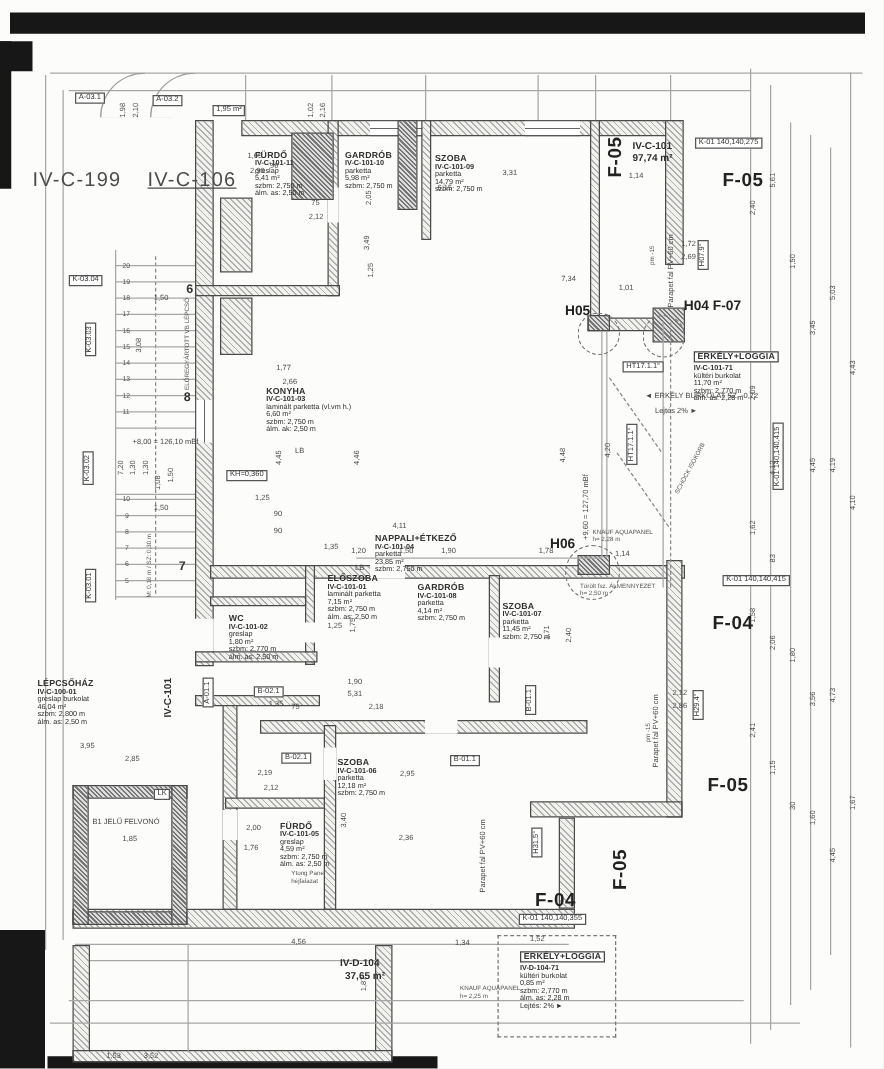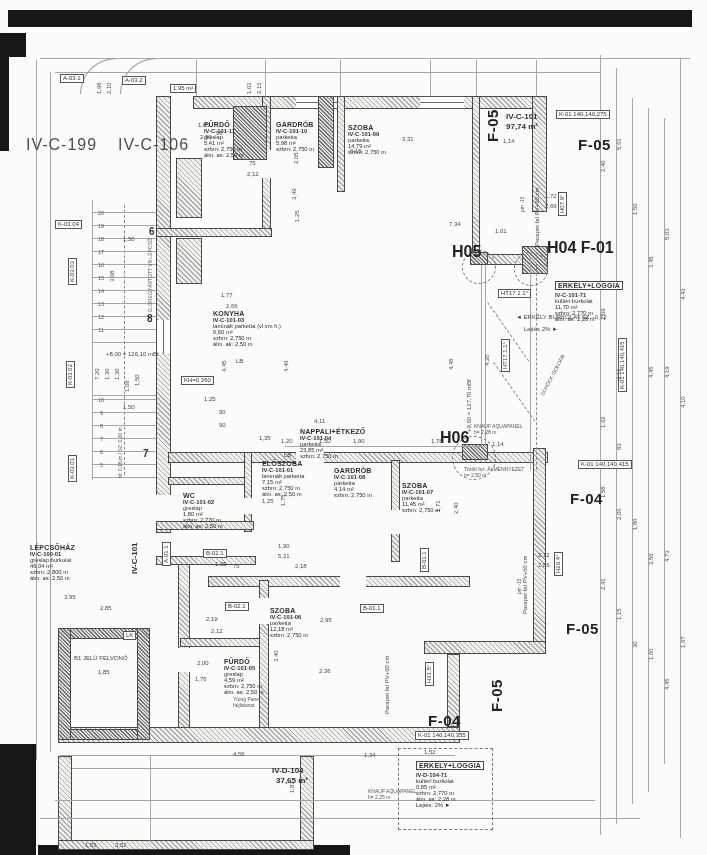--- a/index.html
+++ b/index.html
@@ -21,21 +21,21 @@
   .dr{position:absolute;border:1px dashed #777}
   .circle{border-radius:50%}
   .diag{position:absolute;height:0;border-top:1px dashed #888;transform:rotate(55deg);transform-origin:0 0}
   .arc{position:absolute;border-top:1px solid #9a9a9a;border-left:1px solid #9a9a9a;border-radius:100% 0 0 0}
   .lbl{position:absolute;white-space:nowrap;line-height:1.18;transform-origin:0 0;color:#3a3a3a}
   .dim{font-size:6px;color:#4a4a4a}
   .tiny{font-size:6px;color:#444}
   .t5{font-size:5px;color:#555}
   .box{font-size:6px;border:1px solid #555;background:#fff;padding:0 2px;color:#333}
   .fac1{font-size:15px;font-weight:bold;color:#222;letter-spacing:.5px}
-  .joint{font-size:16px;font-weight:bold;color:#222}
+  .joint{font-size:11px;font-weight:bold;color:#222}
   .nb{font-size:16px;color:#4c4c4c;letter-spacing:1px}
   .grid{font-size:10px;font-weight:bold;color:#333}
   .step{font-size:5.5px;color:#555}
   .area{font-size:8px;font-weight:bold;color:#2e2e2e}
   .room{position:absolute;color:#2f2f2f}
   .rn{font-size:7px;font-weight:bold;letter-spacing:.2px}
   .rn.bx{border:1px solid #444;background:#fff;padding:0 2px;display:inline-block}
   .rc{font-size:5.8px;font-weight:bold}
   .rl{font-size:5.8px}
   .rot{transform:rotate(-90deg)}
@@ -237,29 +237,29 @@
       <div class="rn">FÜRDŐ</div>
       <div class="rc">IV-C-101-05</div>
       <div class="rl">greslap</div>
       <div class="rl">4,59 m²</div>
       <div class="rl">szbm: 2,750 m</div>
       <div class="rl">álm. as: 2,50 m</div>
     </div>
     <div class="room" style="left: 555px; top: 274px;"><div class="rn bx">ERKÉLY+LOGGIA</div><div class="rc">IV-C-101-71</div><div class="rl">kültéri burkolat</div><div class="rl">11,70 m²</div><div class="rl">szbm: 2,770 m</div><div class="rl">álm. as: 2,28 m</div></div>
     <div class="room" style="left: 416px; top: 754px;"><div class="rn bx">ERKÉLY+LOGGIA</div><div class="rc">IV-D-104-71</div><div class="rl">kültéri burkolat</div><div class="rl">0,85 m²</div><div class="rl">szbm: 2,770 m</div><div class="rl">álm. as: 2,28 m</div><div class="rl">Lejtés: 2%  ►</div></div>
     <div class="lbl nb" style="left: 26px; top: 136px;">IV-C-199</div>
-    <div class="lbl nb" style="left: 118px; top: 136px;">IV-C-106</div>
+    <div class="lbl nb" style="left: 118px; top: 136px; text-decoration: underline;">IV-C-106</div>
     <div class="lbl fac1" style="left: 578px; top: 136px;">F-05</div>
     <div class="lbl fac1 rot" style="left: 484px; top: 142px;">F-05</div>
     <div class="lbl fac1" style="left: 570px; top: 490px;">F-04</div>
     <div class="lbl fac1" style="left: 566px; top: 620px;">F-05</div>
     <div class="lbl fac1 rot" style="left: 488px; top: 712px;">F-05</div>
     <div class="lbl fac1" style="left: 428px; top: 712px;">F-04</div>
     <div class="lbl joint" style="left: 452px; top: 243px;">H05</div>
-    <div class="lbl joint" style="left: 547px; top: 239px;">H04  F-01</div>
+    <div class="lbl joint" style="left: 547px; top: 239px;">H04  F-07</div>
     <div class="lbl joint" style="left: 440px; top: 429px;">H06</div>
     <div class="lbl area" style="left: 506px; top: 112px;">IV-C-101</div>
     <div class="lbl area" style="left: 506px; top: 122px;">97,74 m²</div>
     <div class="lbl area" style="left: 272px; top: 766px;">IV-D-104</div>
     <div class="lbl area" style="left: 276px; top: 776px;">37,65 m²</div>
     <div class="lbl area rot" style="left: 130px; top: 574px;">IV-C-101</div>
     <div class="lbl box" style="left: 556px; top: 110px;">K-01 140,140,275</div>
     <div class="lbl box" style="left: 578px; top: 460px;">K-01 140,140,415</div>
     <div class="lbl box rot" style="left: 618px; top: 392px;">K-01 140,140,415</div>
     <div class="lbl box" style="left: 415px; top: 731px;">K-01 140,140,355</div>

